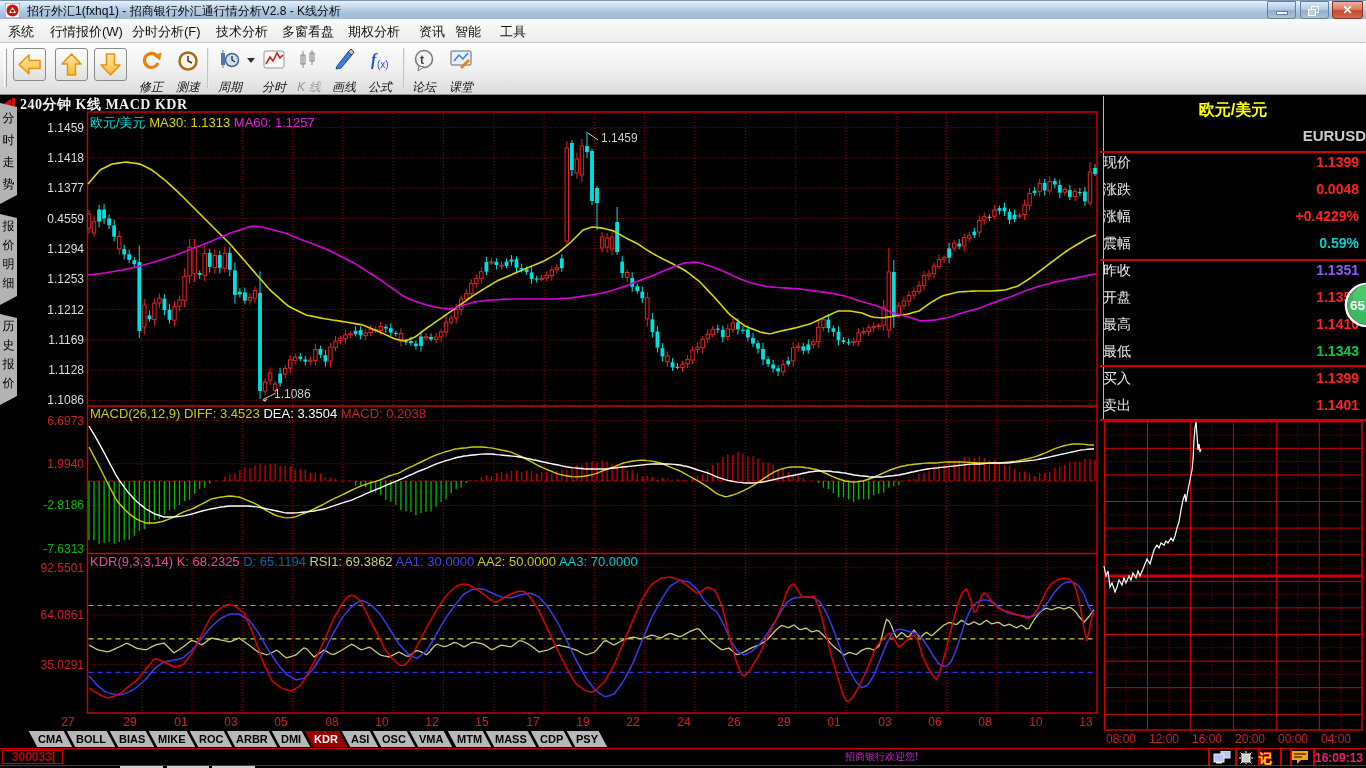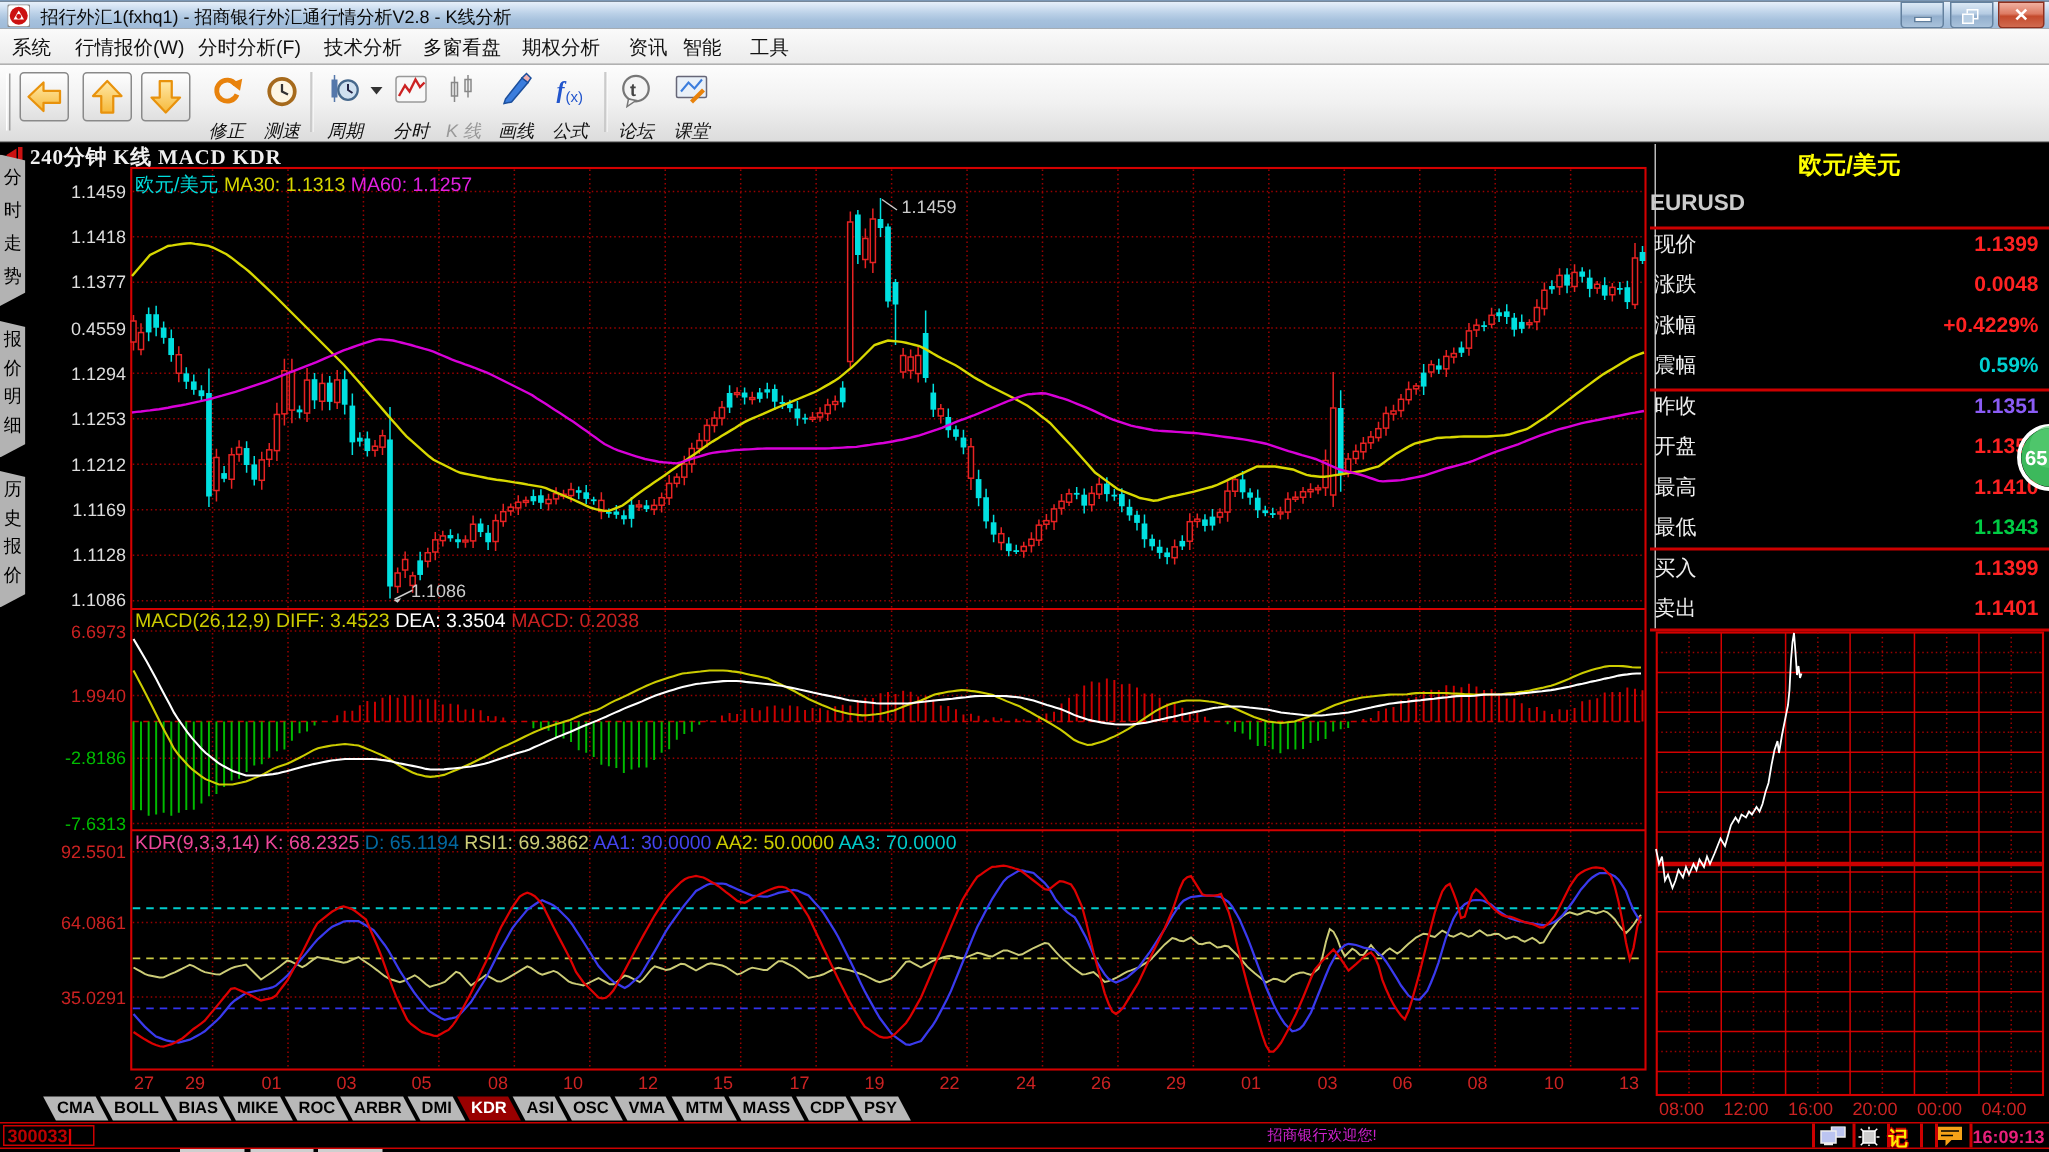--- a/index.html
+++ b/index.html
@@ -38,21 +38,21 @@
 #legend3 { position:absolute; left:90px; top:554px; font-size:13px; }
 .ann { position:absolute; font-size:12px; color:#cccccc; }
 #btabs { position:absolute; left:0; top:731px; width:1100px; height:17px; }
 .btab { position:relative; float:left; height:16px; background:#b8b8b8; margin-right:3px;
   transform:skewX(28deg); padding:0 5px; }
 .btab span { display:block; transform:skewX(-28deg); font-size:11px; font-weight:bold;
   color:#000; line-height:16px; }
 .btab.sel { background:#990000; }
 .btab.sel span { color:#fff; }
 #statusbar { position:absolute; left:0; top:748px; width:1366px; height:18px;
-  background:#000; border-top:1px solid #cc0000; border-bottom:1px solid #cc0000; }
+  background:#000; border-top:1px solid #cc0000; border-bottom:1px solid #cc0000;text-align:center; }
 #qpanel { position:absolute; left:1100px; top:95px; width:266px; height:673px; }
 .qrow { position:absolute; left:3px; width:260px; height:18px; }
 .ql { position:absolute; left:0; font-size:14px; color:#eeeeee; }
 .qv { position:absolute; right:4px; font-size:14px; font-weight:bold; }
 .qsep { position:absolute; left:0; width:266px; height:2px; background:#cc0000; }
 </style></head><body>
 <div id="root">
 <div id="titlebar">
       <svg style="position:absolute;left:5px;top:2px" width="15" height="15">
         <rect x="0" y="0" width="15" height="15" rx="2" fill="#fff" stroke="#888"></rect>
@@ -517,21 +517,21 @@
 <div class="plab" style="top:333px">1.1169</div>
 <div class="plab" style="top:363px">1.1128</div>
 <div class="plab" style="top:393px">1.1086</div>
 <div class="plab" style="top:414px;color:#cc2222">6.6973</div>
 <div class="plab" style="top:457px;color:#cc2222">1.9940</div>
 <div class="plab" style="top:498px;color:#00bb00">-2.8186</div>
 <div class="plab" style="top:542px;color:#00bb00">-7.6313</div>
 <div class="plab" style="top:561px;color:#cc2222">92.5501</div>
 <div class="plab" style="top:608px;color:#cc2222">64.0861</div>
 <div class="plab" style="top:658px;color:#cc2222">35.0291</div>
-<div class="xlab" style="left:84px">27</div>
+<div class="xlab" style="left:56px">27</div>
 <div class="xlab" style="left:118px">29</div>
 <div class="xlab" style="left:169px">01</div>
 <div class="xlab" style="left:219px">03</div>
 <div class="xlab" style="left:269px">05</div>
 <div class="xlab" style="left:320px">08</div>
 <div class="xlab" style="left:370px">10</div>
 <div class="xlab" style="left:420px">12</div>
 <div class="xlab" style="left:470px">15</div>
 <div class="xlab" style="left:521px">17</div>
 <div class="xlab" style="left:571px">19</div>
@@ -630,21 +630,21 @@
         <line x1="2" y1="6" x2="10" y2="6" stroke="#000"></line>
       </svg>
       <div style="position:absolute;left:1315px;top:2px;font-size:12px;color:#e8207a;font-weight:bold">16:09:13</div>
     </div>
     <div style="position:absolute;left:120px;top:766px;width:43px;height:2px;background:#cfcfcf"></div>
     <div style="position:absolute;left:167px;top:766px;width:42px;height:2px;background:#cfcfcf"></div>
     <div style="position:absolute;left:212px;top:766px;width:43px;height:2px;background:#cfcfcf"></div>
 <div id="qpanel">
       <div style="position:absolute;left:3px;top:1px;width:1px;height:323px;background:#bbbbbb"></div>
       <div style="position:absolute;left:0;top:5px;width:266px;text-align:center;font-size:16px;font-weight:bold;color:#ffff00">欧元/美元</div>
-      <div style="position:absolute;left:0;top:32px;width:266px;text-align:left;font-size:15px;font-weight:bold;color:#cccccc">EURUSD</div>
+      <div style="position:absolute;left:0;top:32px;width:266px;text-align:right;font-size:15px;font-weight:bold;color:#cccccc">EURUSD</div>
       <div class="qsep" style="top:56px"></div>
       <div class="qsep" style="top:164px"></div>
       <div class="qsep" style="top:270px"></div>
       <div class="qsep" style="top:324px"></div>
       <div class="qrow" style="top:59px">
         <span class="ql">现价</span>
         <span class="qv" style="color:#ff2222">1.1399</span>
       </div>
       <div class="qrow" style="top:86px">
         <span class="ql">涨跌</span>

